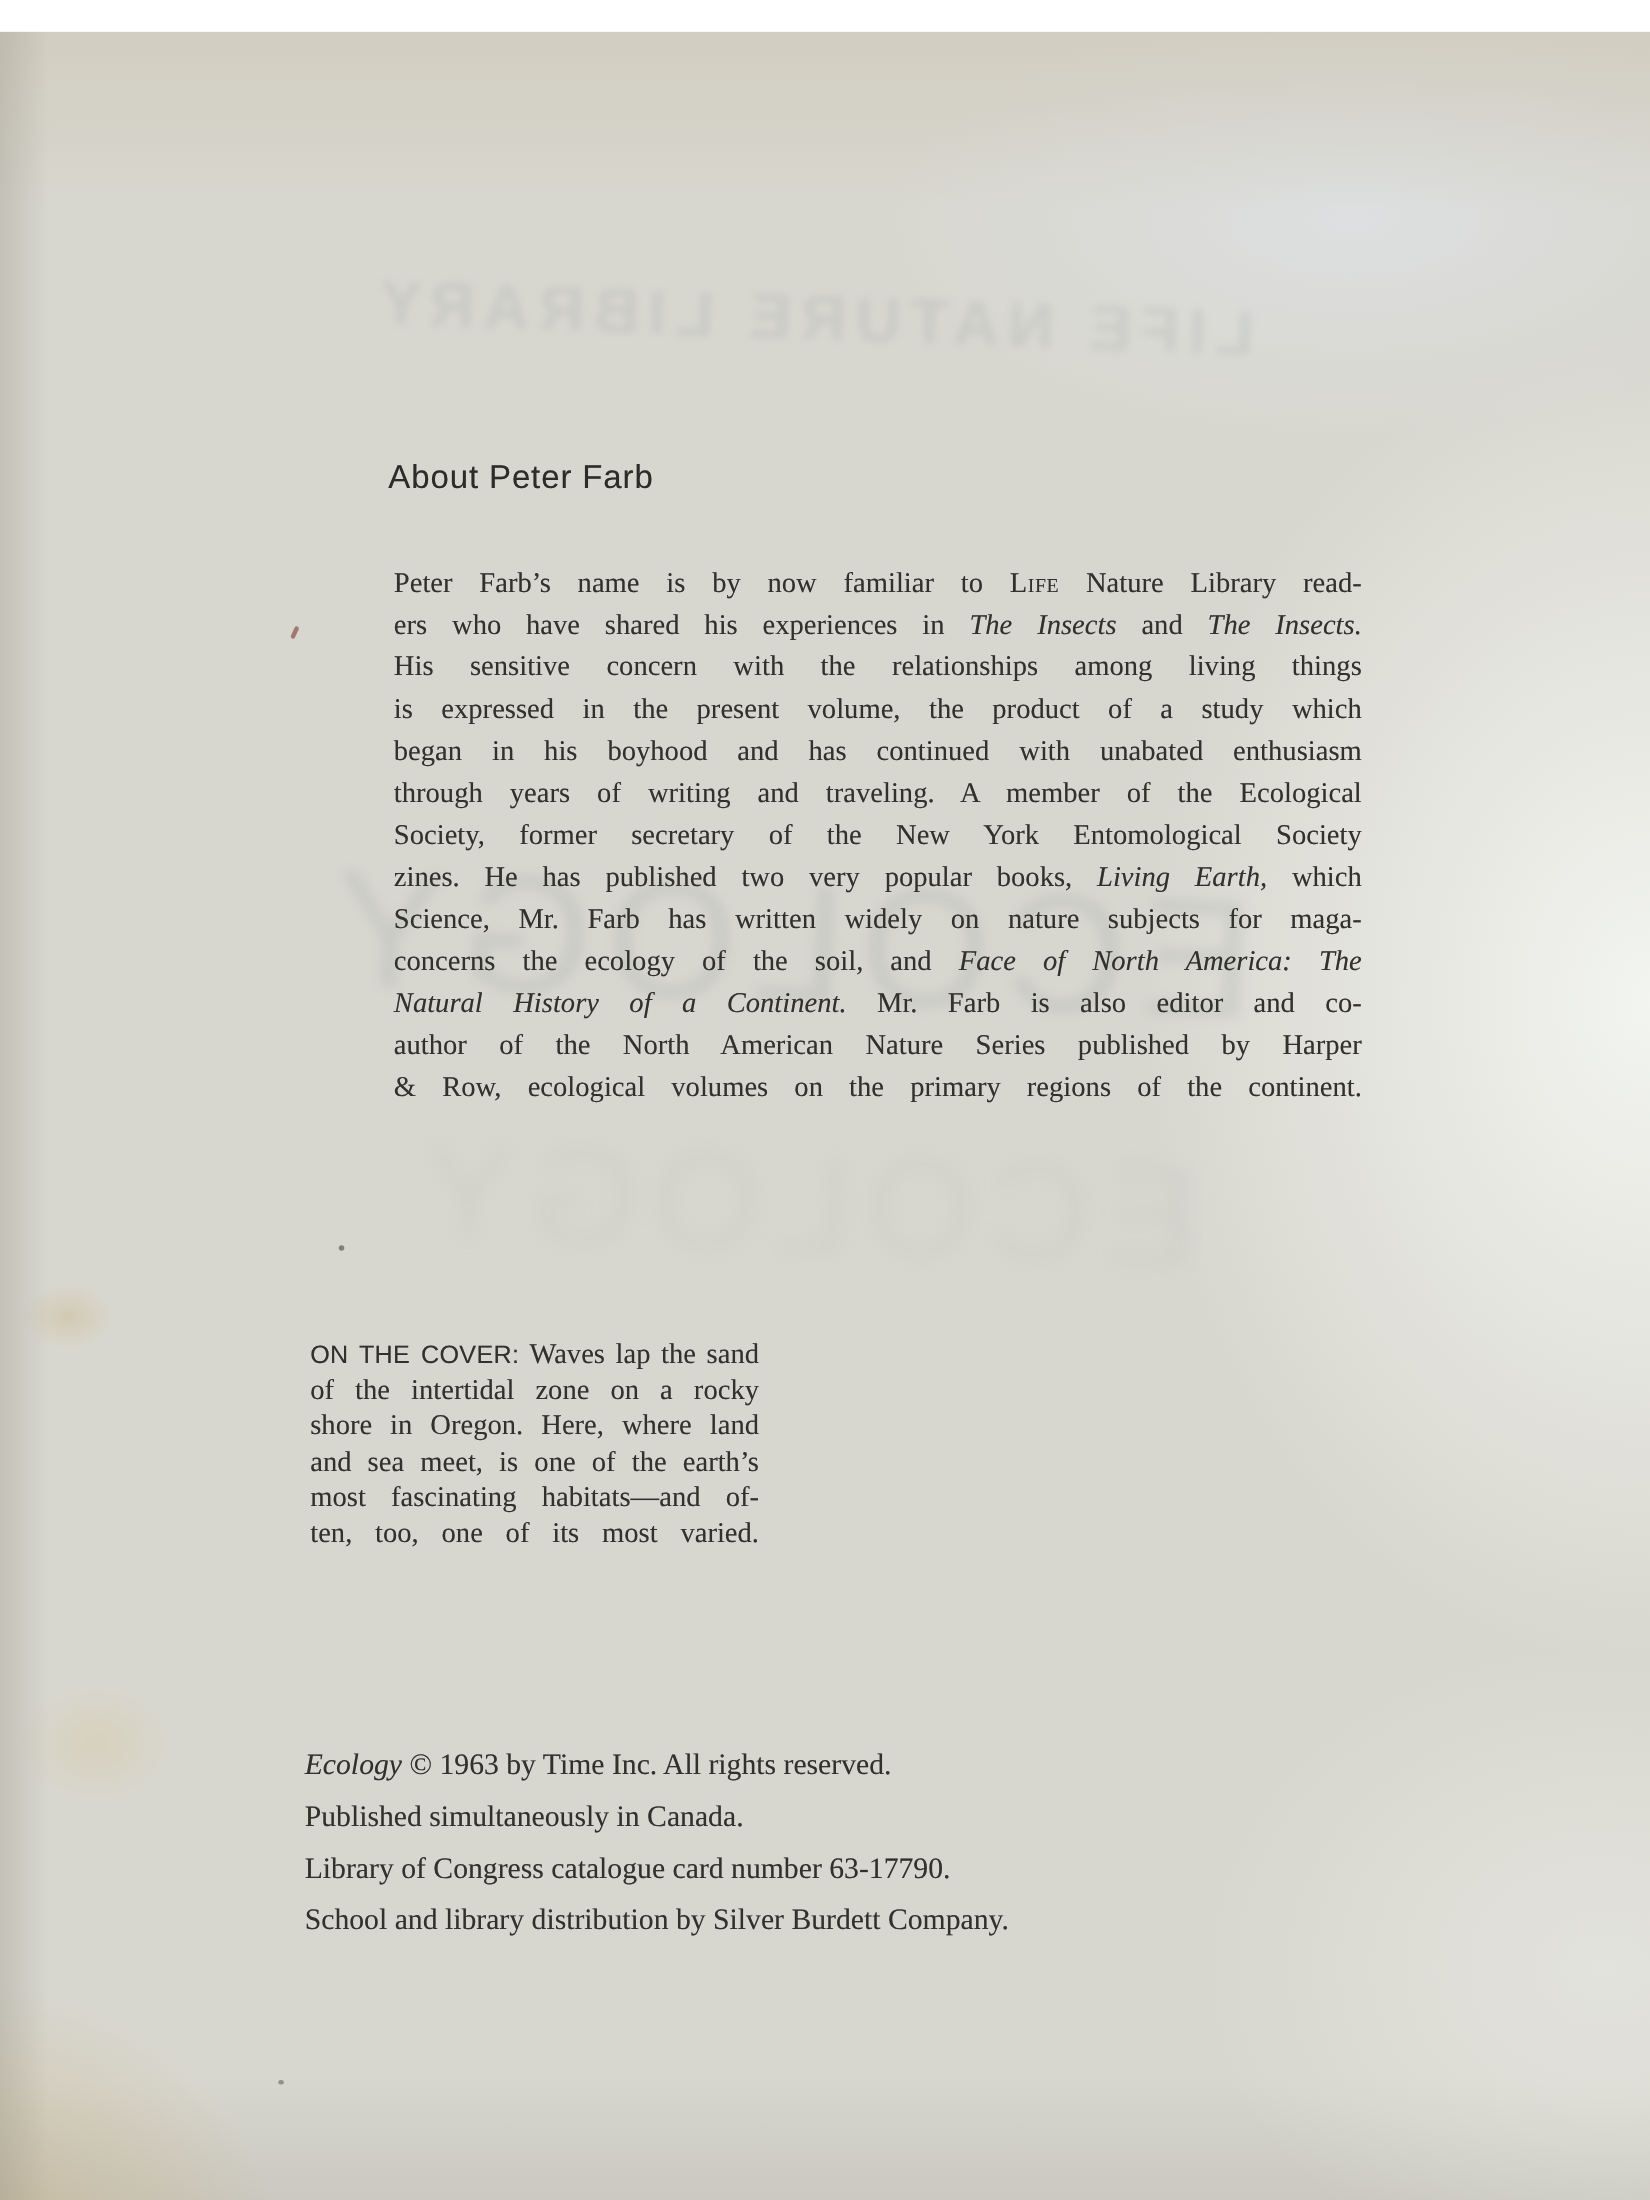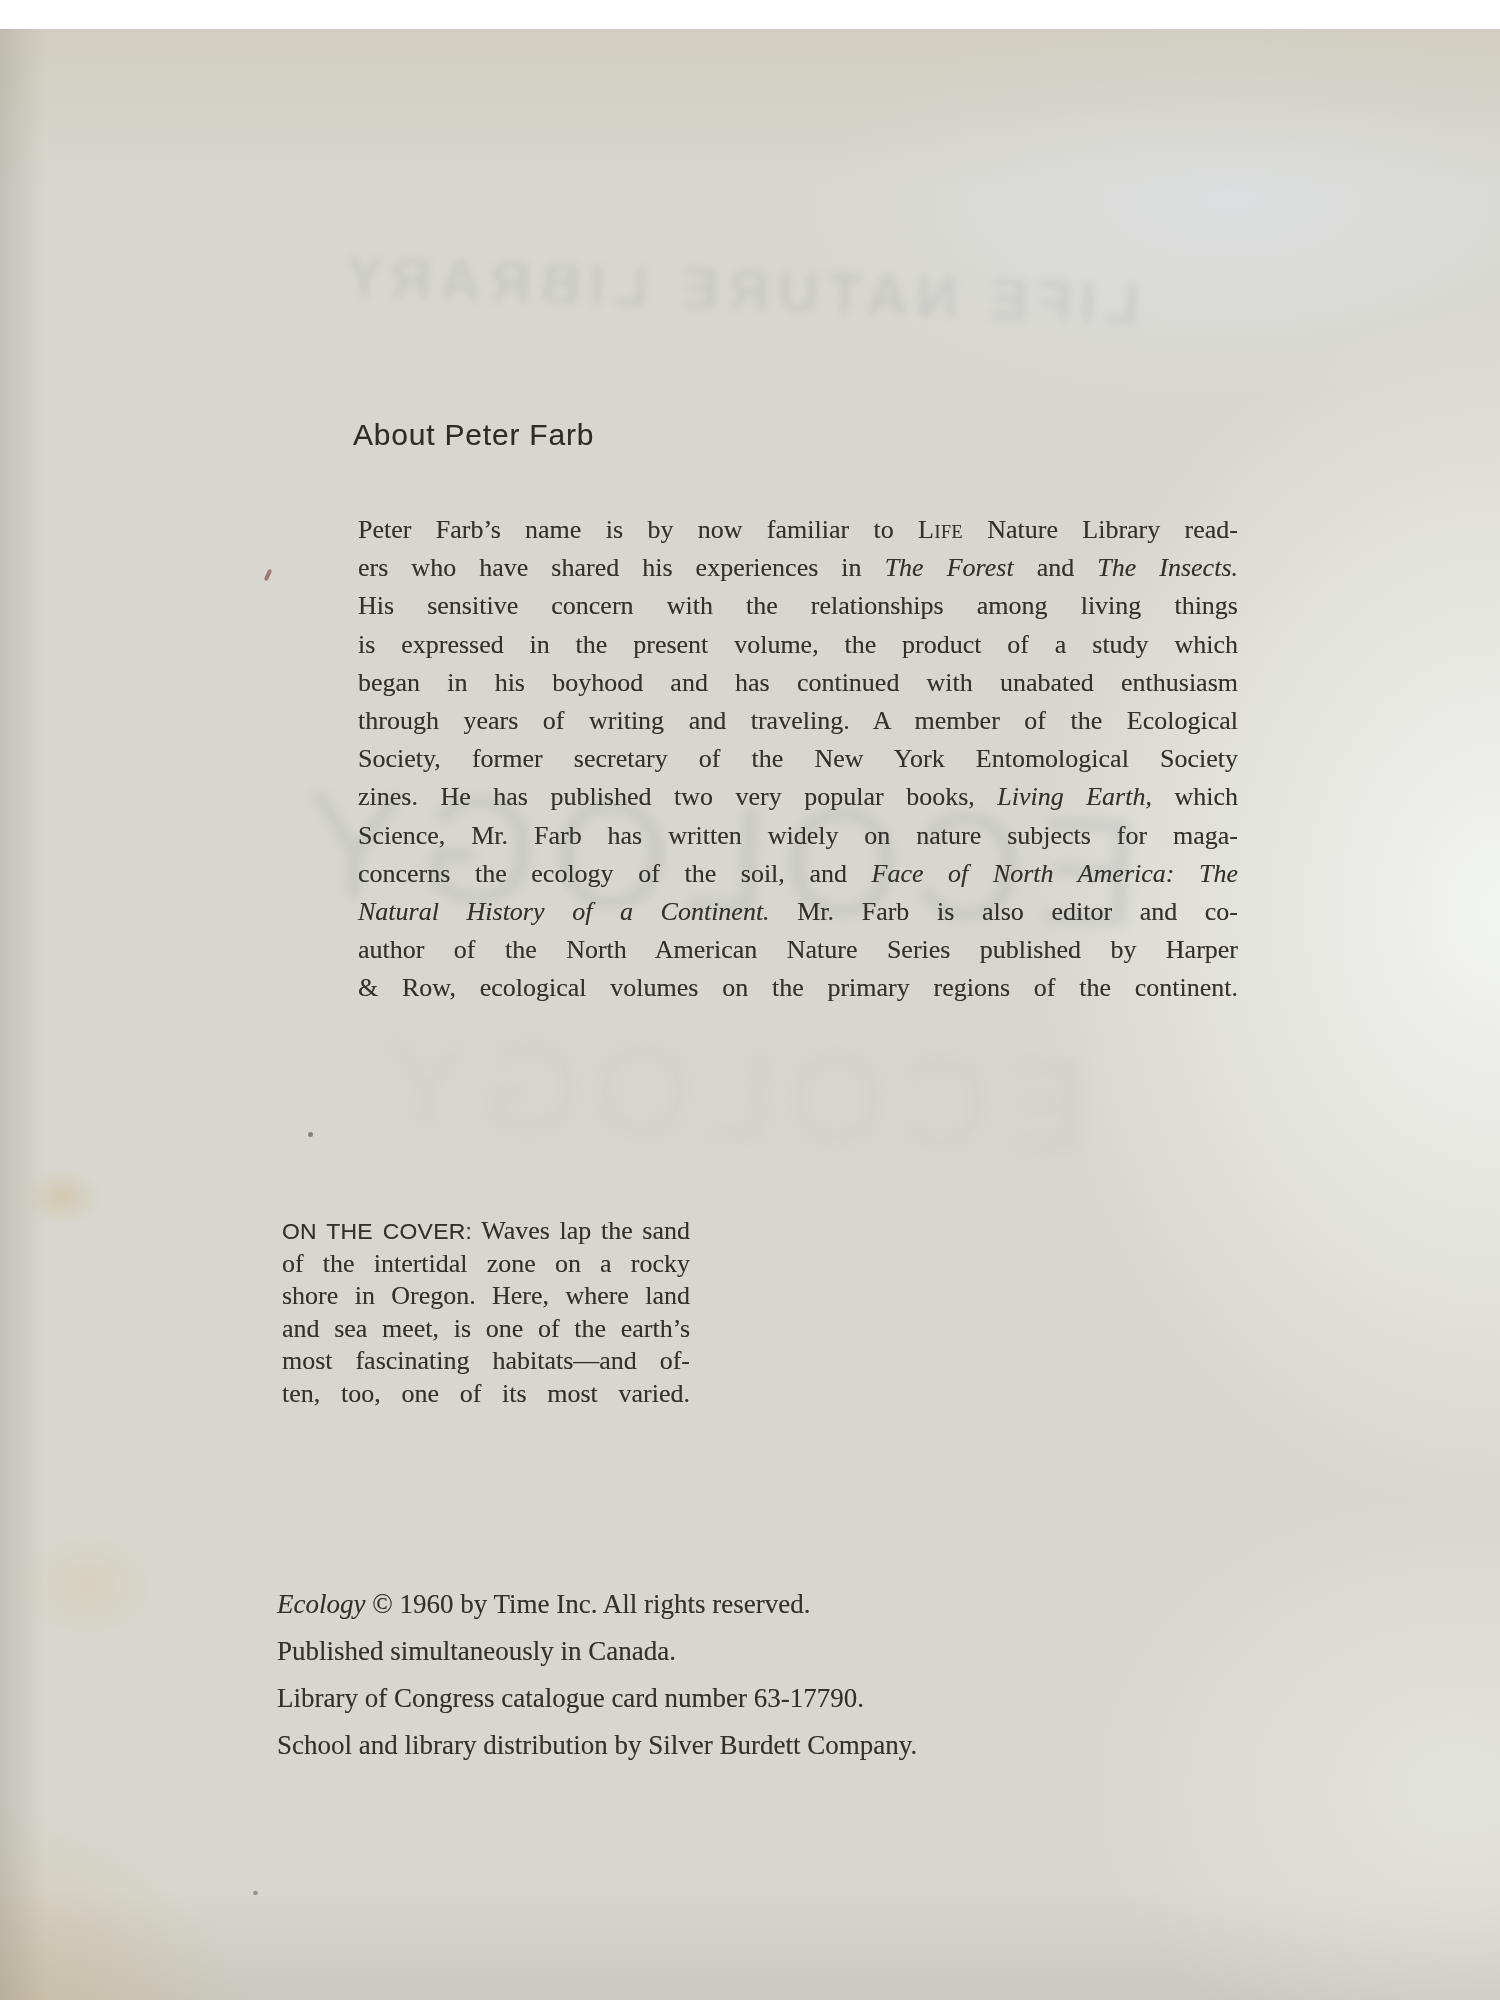--- a/index.html
+++ b/index.html
@@ -114,21 +114,21 @@
 <div class="photo">
 
   <div class="ghost ghost-title">LIFE NATURE LIBRARY</div>
   <div class="ghost ghost-big">ECOLOGY</div>
   <div class="ghost ghost-echo">ECOLOGY</div>
 
   <div class="block tilt heading">About Peter Farb</div>
 
   <div class="block tilt para">
       <div class="tline"><span>Peter Farb’s name is by now familiar to </span><span class="sc">Life</span><span> Nature Library read-</span></div>
-      <div class="tline"><span>ers who have shared his experiences in </span><span class="it">The Forest</span><span> and </span><span class="it">The Insects.</span></div>
+      <div class="tline"><span>ers who have shared his experiences in </span><span class="it">The Insects</span><span> and </span><span class="it">The Insects.</span></div>
       <div class="tline"><span>His sensitive concern with the relationships among living things</span></div>
       <div class="tline"><span>is expressed in the present volume, the product of a study which</span></div>
       <div class="tline"><span>began in his boyhood and has continued with unabated enthusiasm</span></div>
       <div class="tline"><span>through years of writing and traveling. A member of the Ecological</span></div>
       <div class="tline"><span>Society, former secretary of the New York Entomological Society</span></div>
       <div class="tline"><span>zines. He has published two very popular books, </span><span class="it">Living Earth,</span><span> which</span></div>
       <div class="tline"><span>Science, Mr. Farb has written widely on nature subjects for maga-</span></div>
       <div class="tline"><span>concerns the ecology of the soil, and </span><span class="it">Face of North America: The</span></div>
       <div class="tline"><span class="it">Natural History of a Continent.</span><span> Mr. Farb is also editor and co-</span></div>
       <div class="tline"><span>author of the North American Nature Series published by Harper</span></div>
@@ -138,21 +138,21 @@
   <div class="block tilt-soft cover">
       <div class="tline"><span class="sans-seg">ON THE COVER:</span><span> Waves lap the sand</span></div>
       <div class="tline"><span>of the intertidal zone on a rocky</span></div>
       <div class="tline"><span>shore in Oregon. Here, where land</span></div>
       <div class="tline"><span>and sea meet, is one of the earth’s</span></div>
       <div class="tline"><span>most fascinating habitats—and of-</span></div>
       <div class="tline"><span>ten, too, one of its most varied.</span></div>
     </div>
 
   <div class="block tilt-soft copy">
-      <div class="tline"><span class="it">Ecology</span><span> © 1960 by Time Inc. All rights reserved.</span></div>
+      <div class="tline"><span class="it">Ecology</span><span> © 1963 by Time Inc. All rights reserved.</span></div>
       <div class="tline"><span>Published simultaneously in Canada.</span></div>
       <div class="tline"><span>Library of Congress catalogue card number 63-17790.</span></div>
       <div class="tline"><span>School and library distribution by Silver Burdett Company.</span></div>
     </div>
 
   <div class="speck speck-red"></div>
   <div class="speck speck-a"></div>
   <div class="speck speck-b"></div>
 
 </div>

